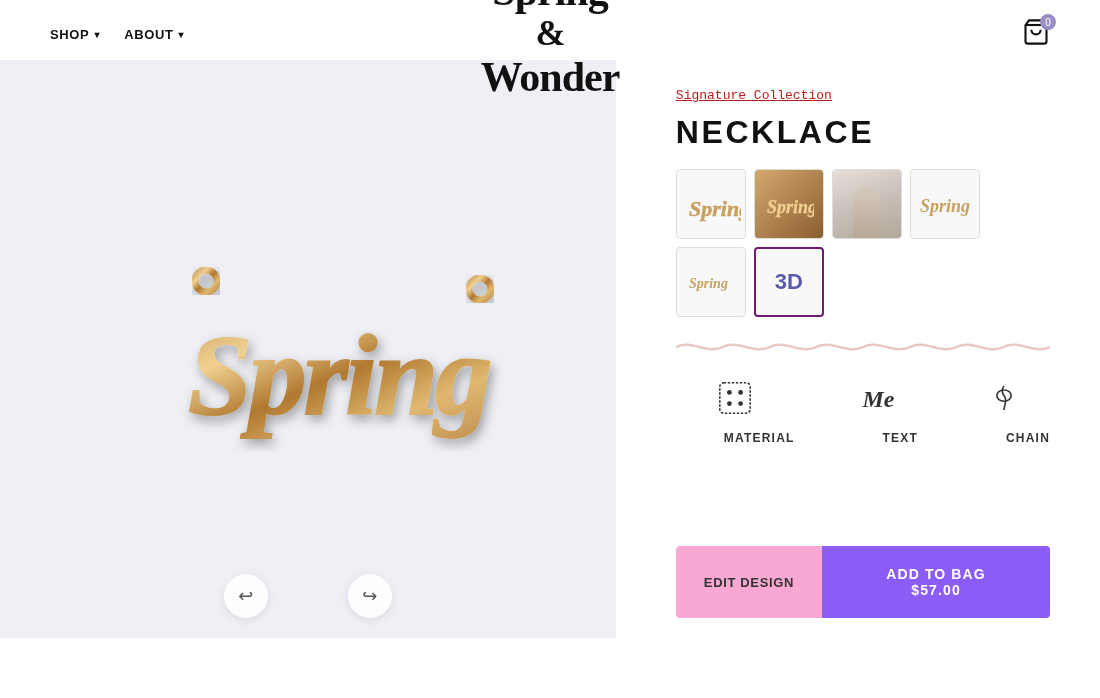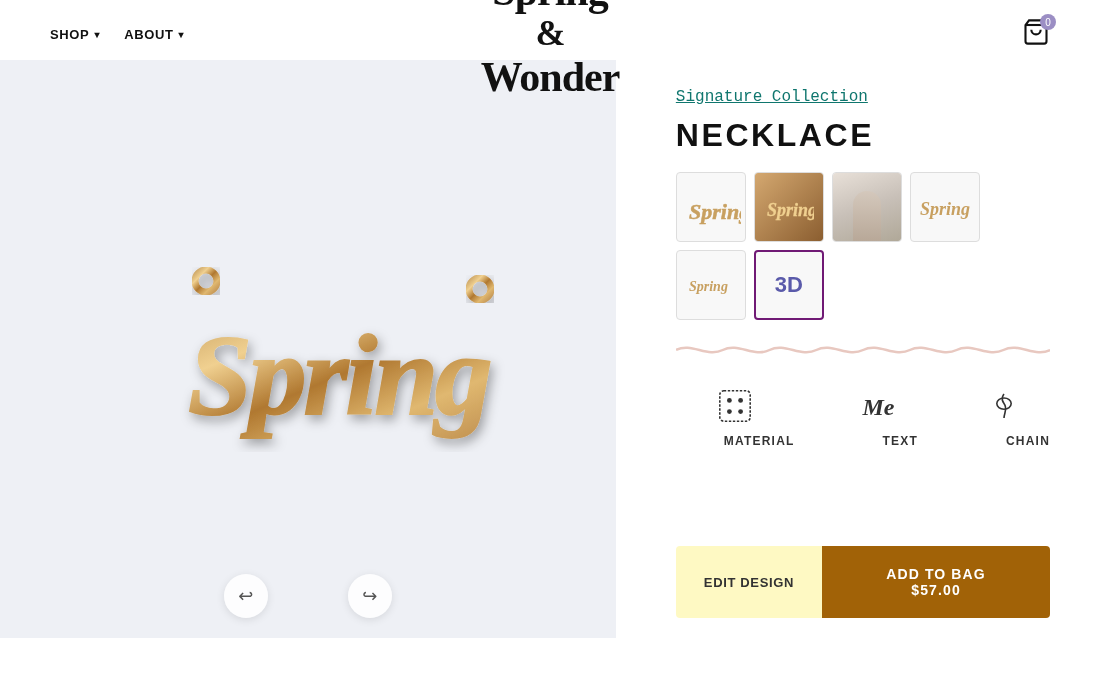--- a/index.html
+++ b/index.html
@@ -120,22 +120,22 @@
 
     
     .product-details {
       flex: 1;
       padding: 28px 50px 20px 60px;
       display: flex;
       flex-direction: column;
     }
     .collection-link {
       font-family: 'Courier New', monospace;
-      font-size: 16px;
-      color: #0f766e;
+      font-size: 13px;
+      color: #b91c1c;
       text-decoration: underline;
       cursor: pointer;
       margin-bottom: 10px;
     }
     .product-title {
       font-family: Arial, sans-serif;
       font-size: 32px;
       font-weight: 700;
       letter-spacing: 0.08em;
       line-height: 1.2;
@@ -189,52 +189,52 @@
       display: flex;
       flex-direction: column;
       align-items: center;
       gap: 8px;
       cursor: pointer;
     }
     .custom-option-icon {
       width: 50px;
       height: 50px;
       display: flex;
-      align-items: flex-end;
+      align-items: center;
       justify-content: center;
     }
     .custom-option-label {
       font-family: Arial, sans-serif;
       font-size: 12px;
       font-weight: 600;
       letter-spacing: 0.1em;
       color: #333;
       margin-left: 48px;
     }
 
     
     .action-buttons {
       display: flex;
       gap: 0;
       margin-top: auto;
     }
     .edit-design-btn {
-      background: #fef9c3;
+      background: #f9a8d4;
       color: #333;
       border: none;
       padding: 4px 28px;
       font-family: Arial, sans-serif;
       font-size: 13px;
       font-weight: 600;
       letter-spacing: 0.05em;
       cursor: pointer;
       border-radius: 4px 0 0 4px;
     }
     .add-to-bag-btn {
-      background: #a16207;
+      background: #8b5cf6;
       color: #fff;
       border: none;
       padding: 20px 60px;
       font-family: Arial, sans-serif;
       font-size: 14px;
       font-weight: 700;
       letter-spacing: 0.08em;
       cursor: pointer;
       border-radius: 0 4px 4px 0;
       flex: 1;

